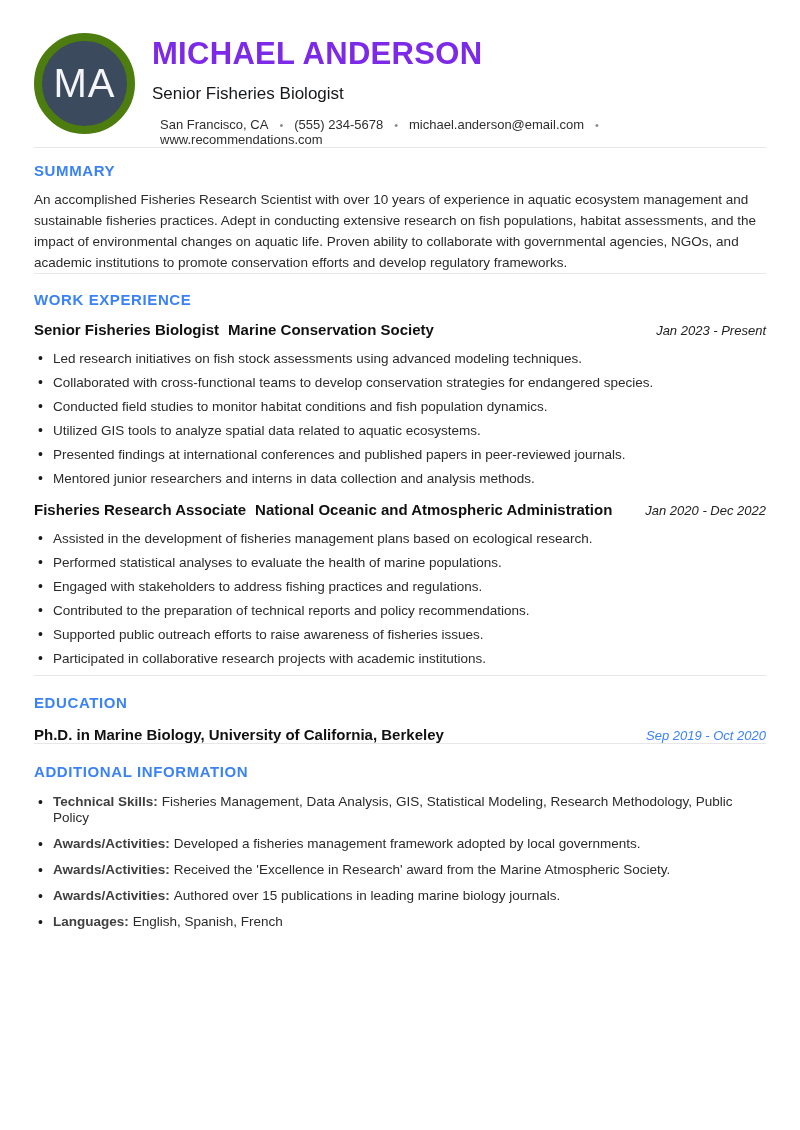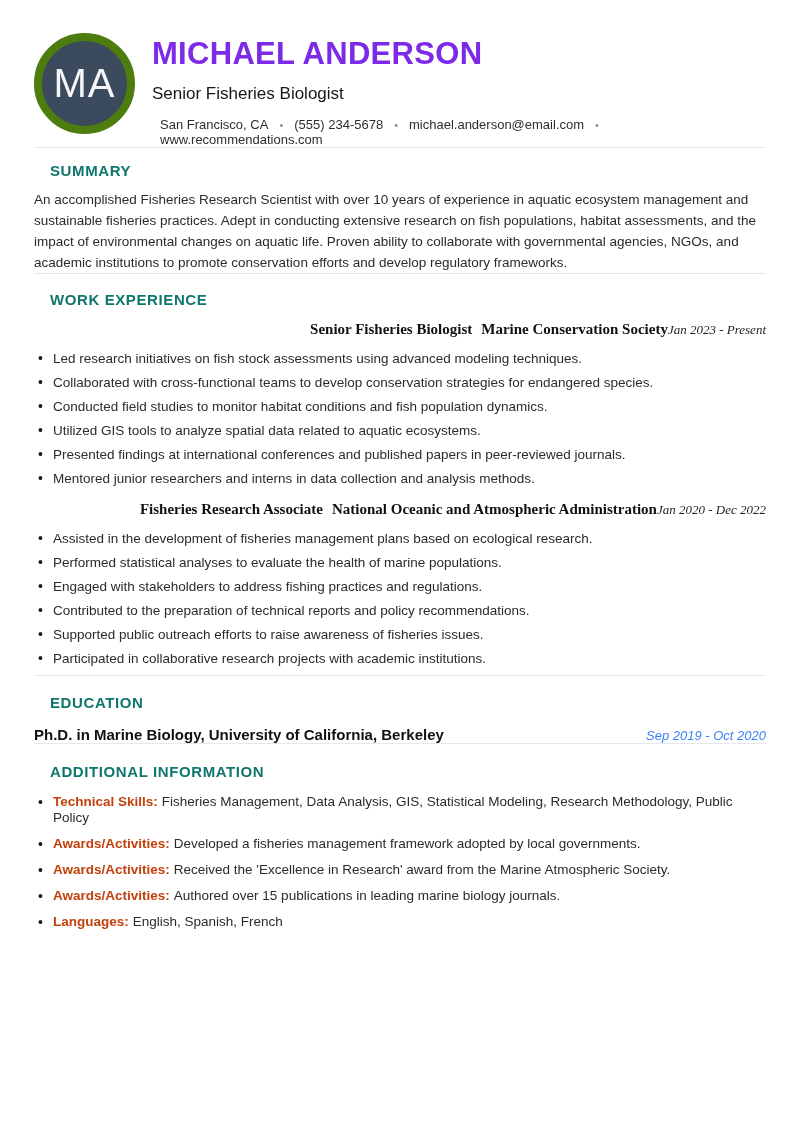--- a/index.html
+++ b/index.html
@@ -36,34 +36,34 @@
   .contact-row .sep { color: #8a8a8a; margin: 0 11px; font-size: 11px; }
 
   hr.divider {
     border: none; border-top: 1px solid #e7e7e9;
     margin: 0;
   }
   .hr1 { margin-top: 17px; }
 
   
   .section-heading {
-    color: #0f766e; font-size: 15px; font-weight: 700; letter-spacing: 0.6px; margin-left: 16px;
+    color: #3b82f6; font-size: 15px; font-weight: 700; letter-spacing: 0.6px;
   }
   .summary-section { padding-top: 14px; }
   .summary-text {
     margin-top: 10px;
     font-size: 13.5px; line-height: 21px; color: #2b2b2b;
     max-width: 736px;
   }
   .hr2 { margin-top: 13px; }
 
   .work-section { padding-top: 17px; }
   .job { margin-top: 13px; }
   .job + .job { margin-top: 15px; }
-  .job-header { display: flex; align-items: baseline; justify-content: flex-end; font-family: Liberation Serif, serif; }
+  .job-header { display: flex; align-items: baseline; justify-content: space-between; }
   .job-title-line { font-size: 15px; font-weight: 700; color: #111; }
   .job-company { margin-left: 9px; }
   .job-dates { font-size: 13px; font-style: italic; color: #222; white-space: nowrap; }
 
   ul.bullets { list-style: none; margin-top: 13px; }
   ul.bullets li {
     position: relative;
     padding-left: 19px;
     font-size: 13.5px; line-height: 15px;
     color: #2b2b2b;
@@ -89,21 +89,21 @@
     padding-left: 19px;
     font-size: 13.5px; line-height: 16px;
     color: #2b2b2b;
     margin-bottom: 10px;
   }
   ul.info-list li::before {
     content: "\2022";
     position: absolute; left: 4px; top: 0;
     color: #1c1c1c; font-size: 14px;
   }
-  ul.info-list b { color: #c2410c; margin-right: 4px; }
+  ul.info-list b { color: #404040; margin-right: 4px; }
   .lang-item { margin-top: 3px; }
 </style>
 </head>
 <body>
 
 <div class="page">
 
   <div class="header">
     <div class="avatar">
       <span>MA</span>

